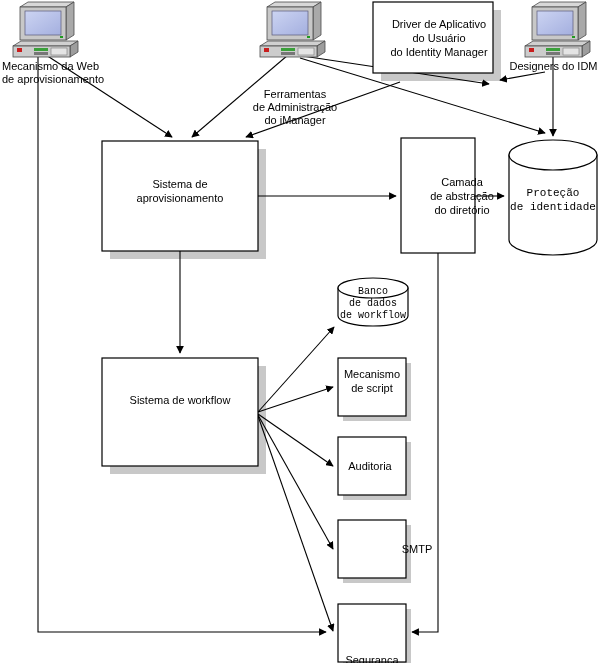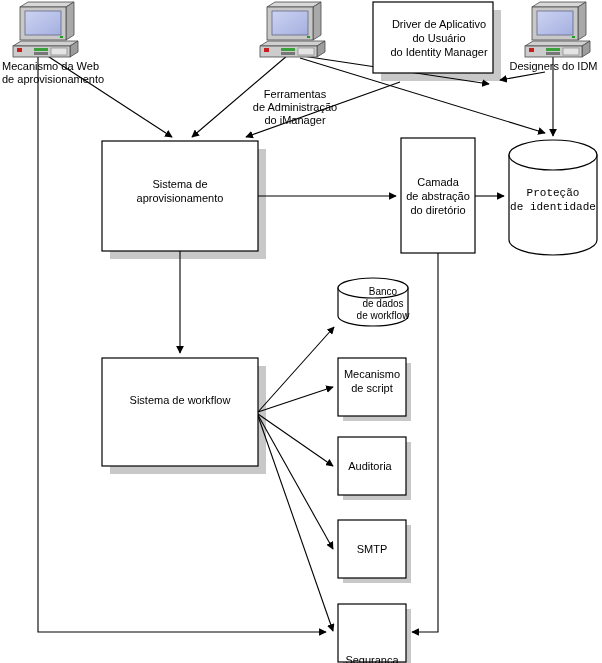--- a/index.html
+++ b/index.html
@@ -180,35 +180,35 @@
 
   <div class="lbl" style="left:505px; top:60px; width:97px;">Designers do IDM</div>
 
   <div class="node-label" style="left:373px; top:2px; width:120px; height:71px;padding-left:6px;">Driver de Aplicativo
 do Usuário
 do Identity Manager</div>
 
   <div class="node-label" style="left:102px; top:141px; width:156px; height:100px;">Sistema de
 aprovisionamento</div>
 
-  <div class="node-label" style="left:401px; top:138px; width:74px; height:115px;">Camada
+  <div class="node-label" style="left:401px; top:138px; width:74px; height:115px;padding-left:24px;">Camada
 de abstração
 do diretório</div>
 
   <div class="node-label" style="left:509px; top:155px; width:88px; height:90px;font-family:Liberation Mono, monospace;">Proteção
 de identidade</div>
 
   <div class="node-label" style="left:102px; top:358px; width:156px; height:84px;">Sistema de workflow</div>
 
-  <div class="node-label" style="left:348px; top:286px; width:70px; height:36px; font-size:10px; line-height:12px;">Banco
+  <div class="node-label" style="left:338px; top:286px; width:70px; height:36px; font-size:10px; line-height:12px;font-family:Liberation Mono, monospace;">Banco
 de dados
 de workflow</div>
 
   <div class="node-label" style="left:338px; top:358px; width:68px; height:45px;">Mecanismo
 de script</div>
 
   <div class="node-label" style="left:336px; top:437px; width:68px; height:58px;">Auditoria</div>
 
-  <div class="node-label" style="left:338px; top:520px; width:68px; height:58px;">SMTP</div>
+  <div class="node-label" style="left:338px; top:520px; width:68px; height:58px;padding-left:45px;">SMTP</div>
 
   <div class="node-label" style="left:338px; top:627px; width:68px; height:66px;">Segurança</div>
 
 </div>
 
 </body></html>

